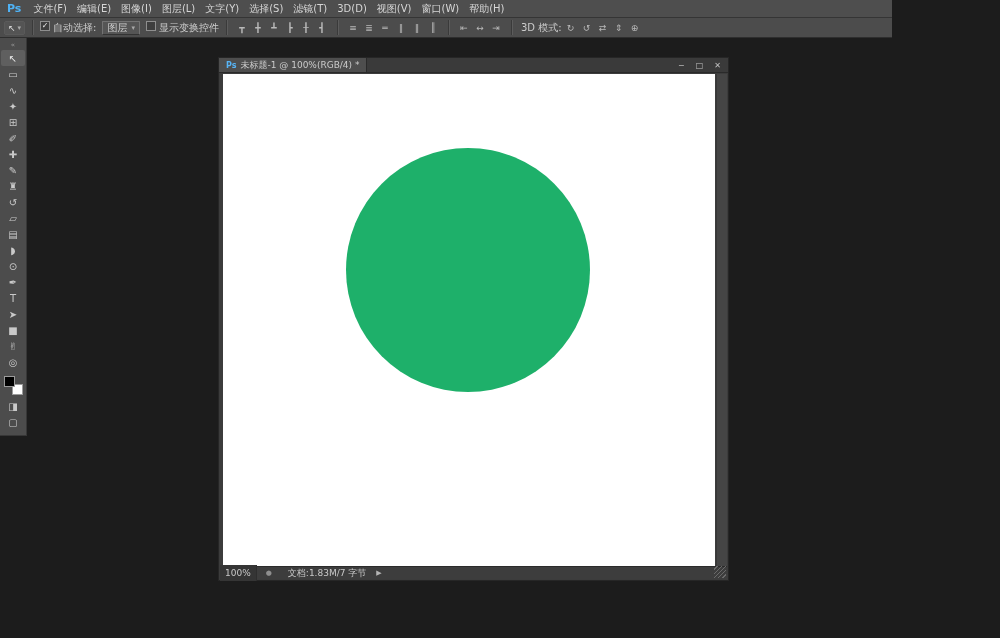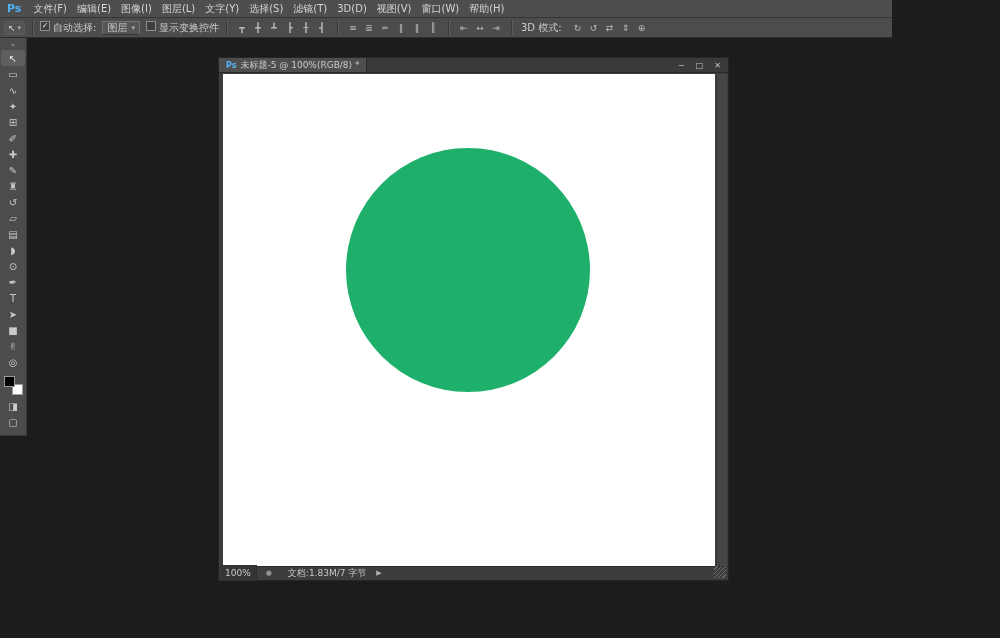--- a/index.html
+++ b/index.html
@@ -22,21 +22,21 @@
   .vsep{width:1px;height:15px;background:#3a3a3a;box-shadow:1px 0 0 #5c5c5c;margin:0 7px}
   .cb{width:10px;height:10px;background:#3e3e3e;border:1px solid #8e8e8e;display:inline-flex;
     align-items:center;justify-content:center;font-size:8px;color:#eee;margin-right:3px;flex:none}
   .cb.checked::after{content:"✓"}
   .opt-check{display:inline-flex;align-items:flex-start;white-space:nowrap}
   .dropdown{display:inline-flex;align-items:center;gap:4px;background:#555555;border:1px solid #737373;
     border-bottom-color:#333;padding:0 4px;height:14px;margin:0 6px;border-radius:1px}
   .dd-arrow{font-size:7px;color:#aaa}
   .icon-btn{width:14px;height:14px;display:inline-flex;align-items:center;justify-content:center;
     color:#b9b9b9;font-size:9px;margin:0 1px}
-  .opt-label{white-space:nowrap;margin:0 8px 0 2px}
+  .opt-label{white-space:nowrap;margin:0 1px 0 2px}
 
   
   .toolspanel{position:absolute;left:0;top:38px;width:27px;background:#4c4c4c;
     border-right:1px solid #373737;border-bottom:1px solid #373737;
     display:flex;flex-direction:column;align-items:center;padding:1px 0 5px}
   .panel-grip{height:11px;display:flex;align-items:center;color:#9c9c9c;font-size:7px}
   .tool{width:24px;height:16px;display:flex;align-items:center;justify-content:center;
     font-size:10px;color:#c9c9c9;cursor:default;border-radius:2px}
   .tool.active{background:#5f5f5f;color:#f0f0f0}
   .swatches{position:relative;width:19px;height:19px;margin:6px 0 3px}
@@ -167,21 +167,21 @@
       <span class="swatch bg" style="background: rgb(255, 255, 255);"></span>
     </div>
     <div class="tool">◨</div>
     <div class="tool">▢</div>
   </div>
 
   <div class="doc-window">
     <div class="doc-titlebar">
       <div class="doc-tab">
         <span class="tab-ps">Ps</span>
-        <span>未标题-5 @ 100%(RGB/8) *</span>
+        <span>未标题-1 @ 100%(RGB/4) *</span>
       </div>
       <div class="win-controls">
         <span class="win-btn">─</span>
         <span class="win-btn">□</span>
         <span class="win-btn">✕</span>
       </div>
     </div>
 
     <div class="doc-canvas" style="background: rgb(255, 255, 255);">
       <div class="green-circle" style="background: rgb(30, 176, 106);"></div>

